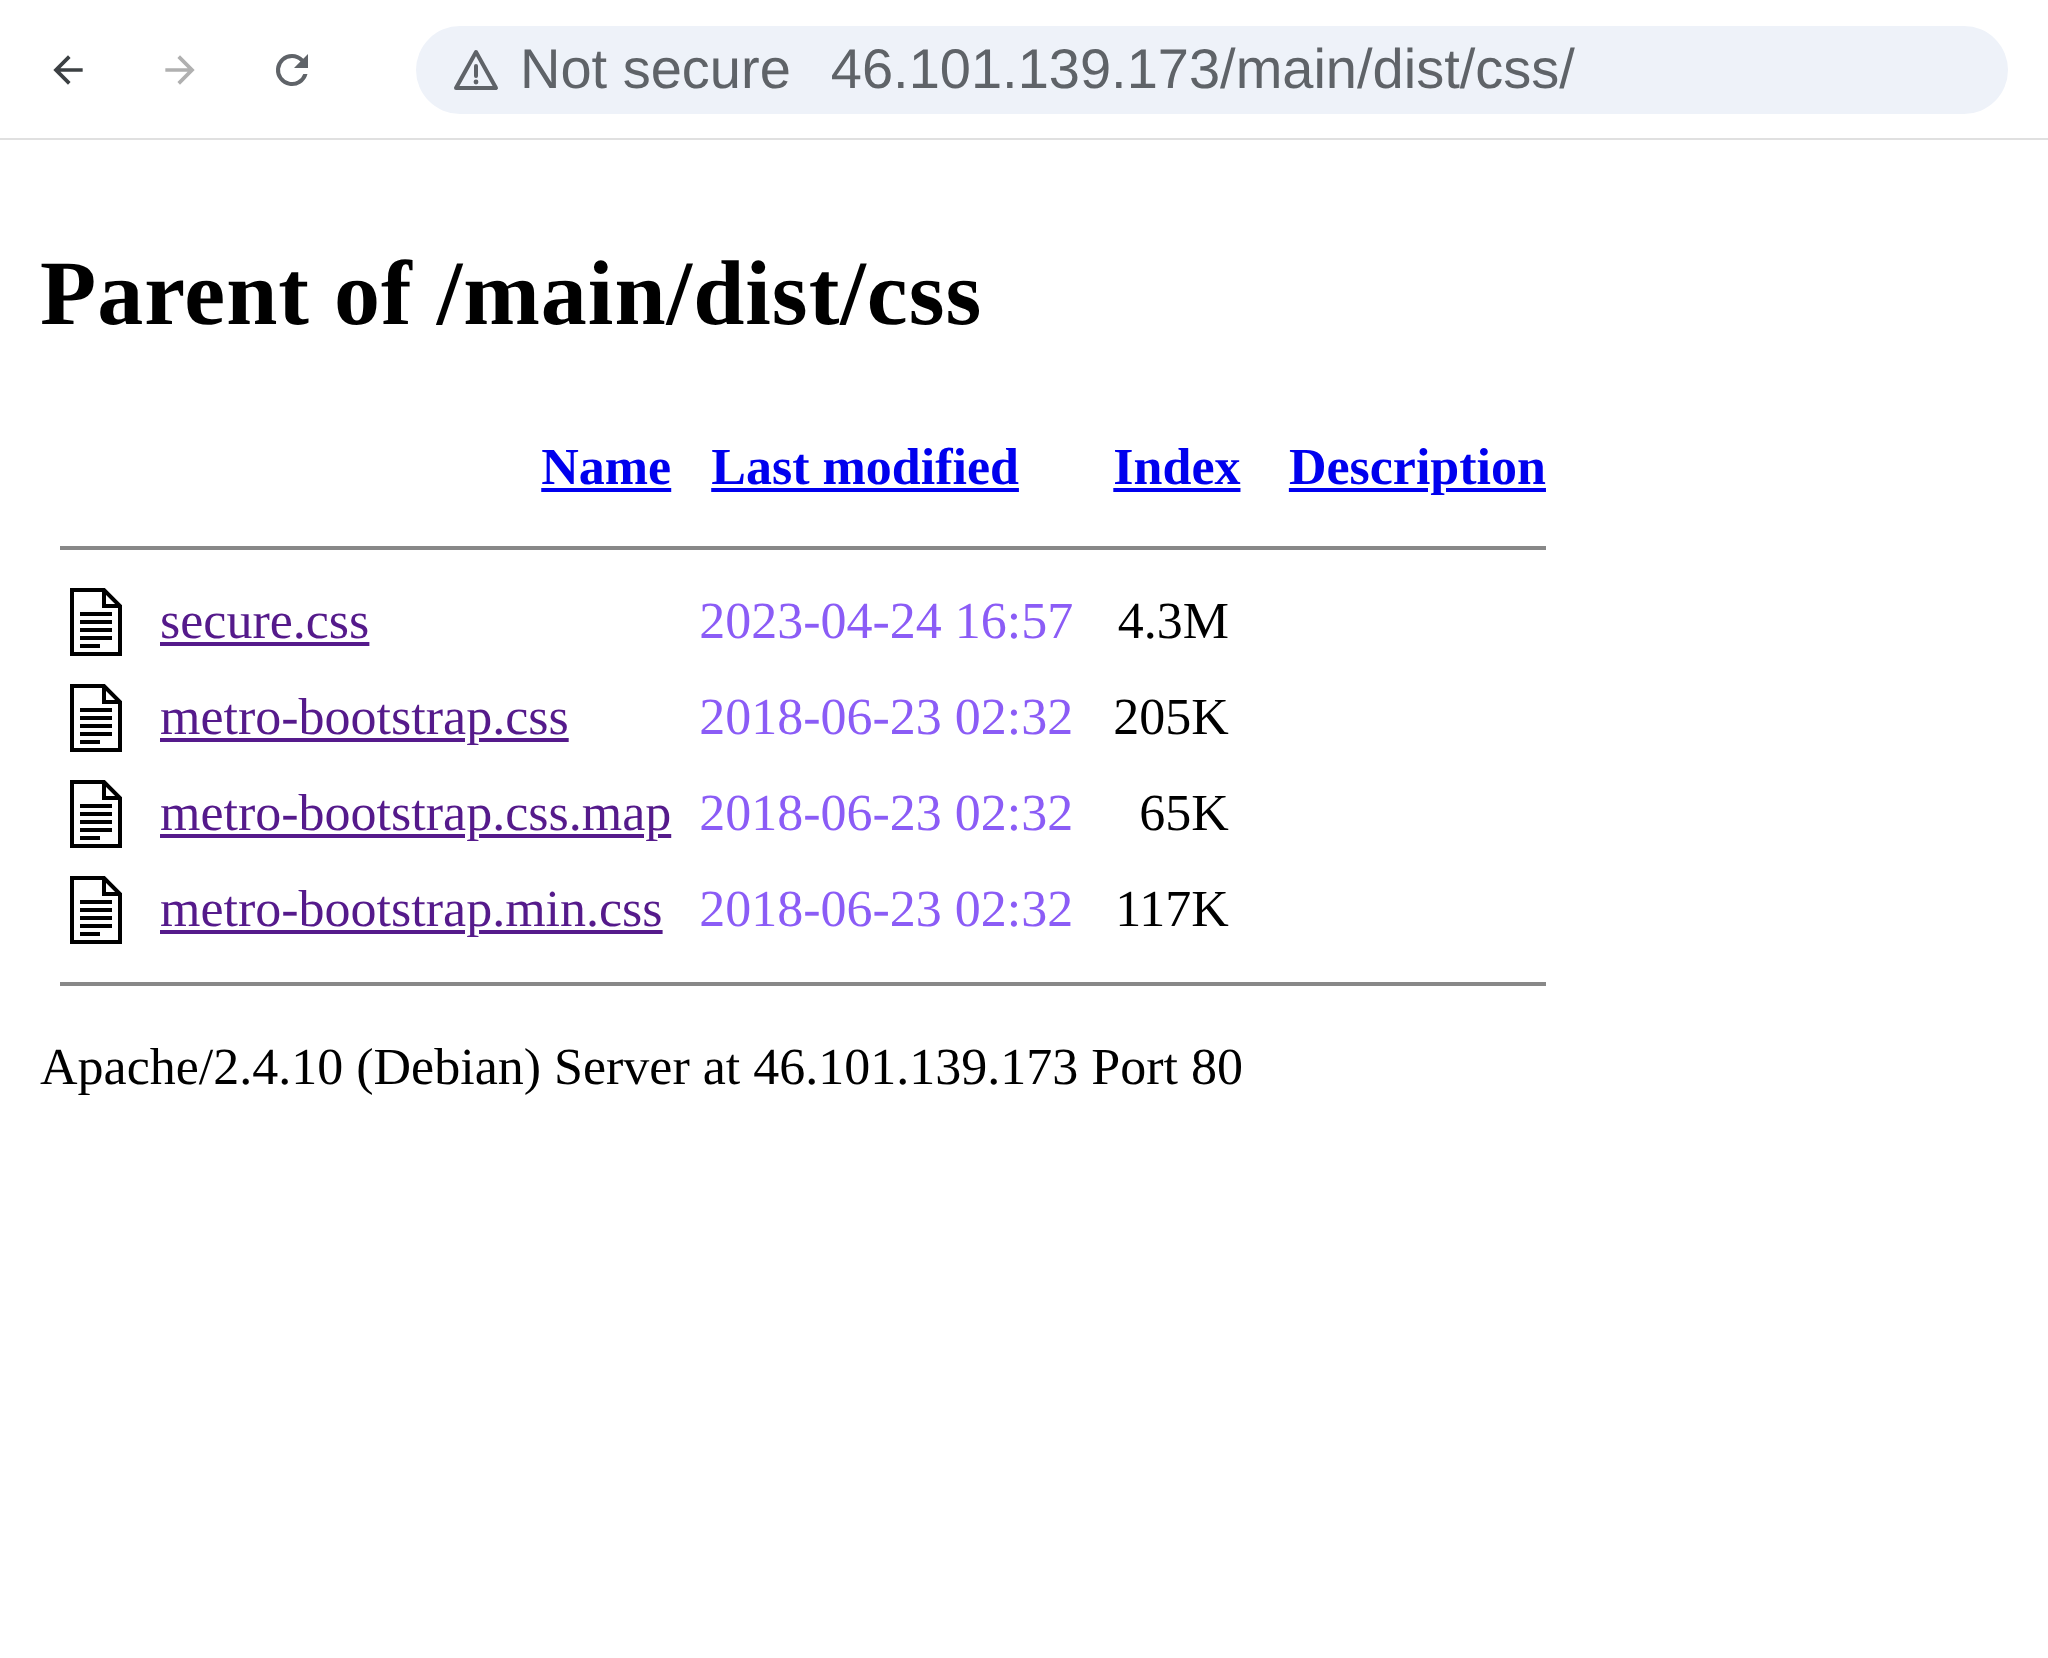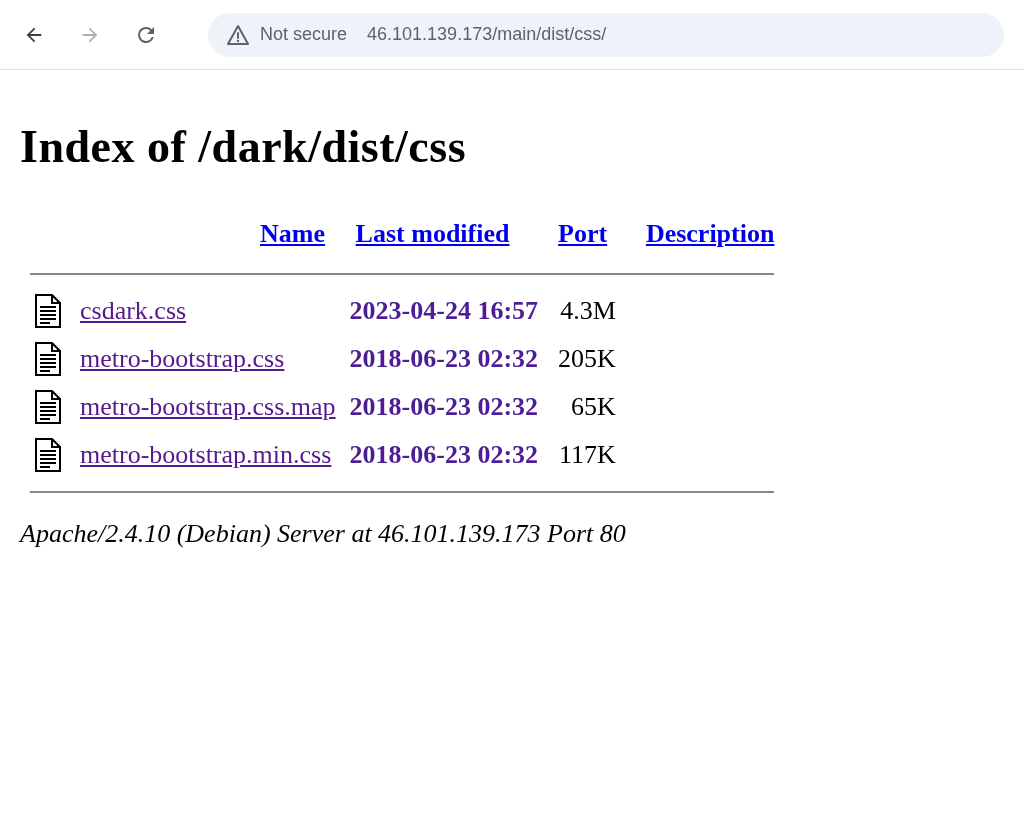--- a/index.html
+++ b/index.html
@@ -40,21 +40,21 @@
     .address-bar {
       flex: 1;
       height: 44px;
       background: #eef2f9;
       border-radius: 22px;
       display: flex;
       align-items: center;
       padding: 0 18px;
       gap: 10px;
       font-family: Arial, Helvetica, sans-serif;
-      font-size: 18px;
+      font-size: 28px;
       color: #5f6368;
       margin-left: 20px;
     }
     .address-bar .warn-icon {
       display: flex;
       align-items: center;
     }
     .address-bar .warn-icon svg { width: 24px; height: 24px; }
     .address-bar .not-secure {
       color: #5f6368;
@@ -77,21 +77,21 @@
       color: #000;
       letter-spacing: 0.5px;
     }
 
     table.listing {
       border-collapse: collapse;
       font-size: 26px;
       margin-left: 0;
     }
     table.listing th {
-      text-align: left;
+      text-align: right;
       font-weight: bold;
       padding: 6px 10px 12px 10px;
     }
     table.listing th a {
       color: #0000ee;
       text-decoration: underline;
     }
     table.listing th.name-col { padding-left: 190px; }
     table.listing th.size-col, table.listing th.lastmod-col, table.listing th.desc-col {
       text-align: left;
@@ -109,44 +109,42 @@
     table.listing td.icon-cell svg {
       width: 36px;
       height: 36px;
       display: block;
     }
     table.listing td.name-cell a {
       color: #551a8b;
       text-decoration: underline;
     }
     table.listing td.lastmod-cell {
-      color: #4c1d95;
+      color: #8b5cf6;
       padding-left: 4px;
-      font-weight: bold;
     }
     table.listing td.size-cell {
       text-align: right;
       color: #000;
       padding-right: 20px;
     }
     table.listing td.desc-cell {
       color: #000;
     }
 
     .hr-row td {
       padding: 0;
     }
     .hr-row hr {
       border: none;
       border-top: 2px solid #888;
       margin: 6px 0;
     }
 
     .server-footer {
-      font-style: italic;
       font-size: 26px;
       margin-top: 14px;
       color: #000;
     }
   </style>
 </head>
 <body>
 
 <div class="browser-toolbar">
   <div class="nav-btn back-btn">
@@ -172,29 +170,29 @@
         <line x1="12" y1="10" x2="12" y2="15" stroke="#5f6368" stroke-width="2" stroke-linecap="round"></line>
         <circle cx="12" cy="18" r="1.2" fill="#5f6368"></circle>
       </svg>
     </span>
     <span class="not-secure">Not secure</span>
     <span class="url">46.101.139.173/main/dist/css/</span>
   </div>
 </div>
 
 <div class="page">
-  <h1 class="page-title">Index of /dark/dist/css</h1>
+  <h1 class="page-title">Parent of /main/dist/css</h1>
 
   <table class="listing">
     <thead>
       <tr>
         <th class="icon-col"></th>
         <th class="name-col"><a href="#">Name</a></th>
         <th class="lastmod-col"><a href="#">Last modified</a></th>
-        <th class="size-col"><a href="#">Port</a></th>
+        <th class="size-col"><a href="#">Index</a></th>
         <th class="desc-col"><a href="#">Description</a></th>
       </tr>
     </thead>
     <tbody id="listing-body">
     <tr class="hr-row">
           <td colspan="5">
             <hr>
           </td>
         </tr>
         <tr>
@@ -202,21 +200,21 @@
             <svg viewBox="0 0 36 36">
               <path d="M6 2 H22 L30 10 V34 H6 Z" fill="#fff" stroke="#000" stroke-width="2"></path>
               <path d="M22 2 V10 H30" fill="none" stroke="#000" stroke-width="2"></path>
               <line x1="10" y1="14" x2="26" y2="14" stroke="#000" stroke-width="2"></line>
               <line x1="10" y1="18" x2="26" y2="18" stroke="#000" stroke-width="2"></line>
               <line x1="10" y1="22" x2="26" y2="22" stroke="#000" stroke-width="2"></line>
               <line x1="10" y1="26" x2="26" y2="26" stroke="#000" stroke-width="2"></line>
               <line x1="10" y1="30" x2="20" y2="30" stroke="#000" stroke-width="2"></line>
             </svg>
           </td>
-          <td class="name-cell"><a href="#">csdark.css</a></td>
+          <td class="name-cell"><a href="#">secure.css</a></td>
           <td class="lastmod-cell">2023-04-24 16:57</td>
           <td class="size-cell">4.3M</td>
           <td class="desc-cell"></td>
         </tr>
         <tr>
           <td class="icon-cell">
             <svg viewBox="0 0 36 36">
               <path d="M6 2 H22 L30 10 V34 H6 Z" fill="#fff" stroke="#000" stroke-width="2"></path>
               <path d="M22 2 V10 H30" fill="none" stroke="#000" stroke-width="2"></path>
               <line x1="10" y1="14" x2="26" y2="14" stroke="#000" stroke-width="2"></line>

